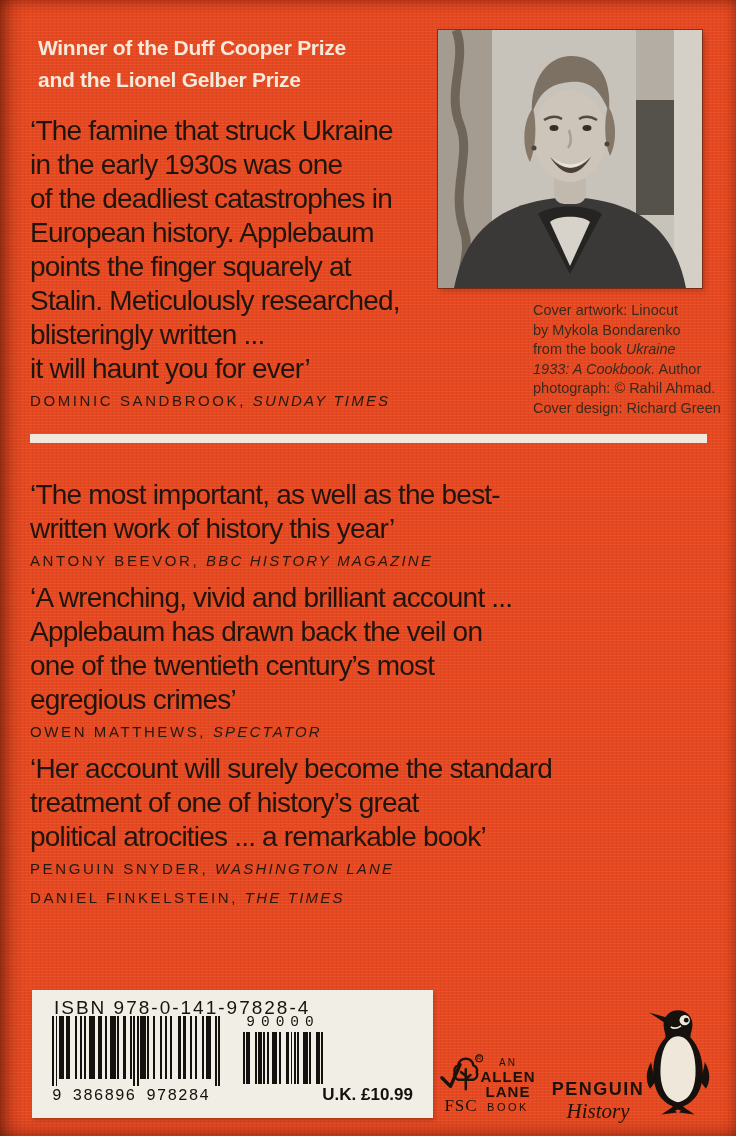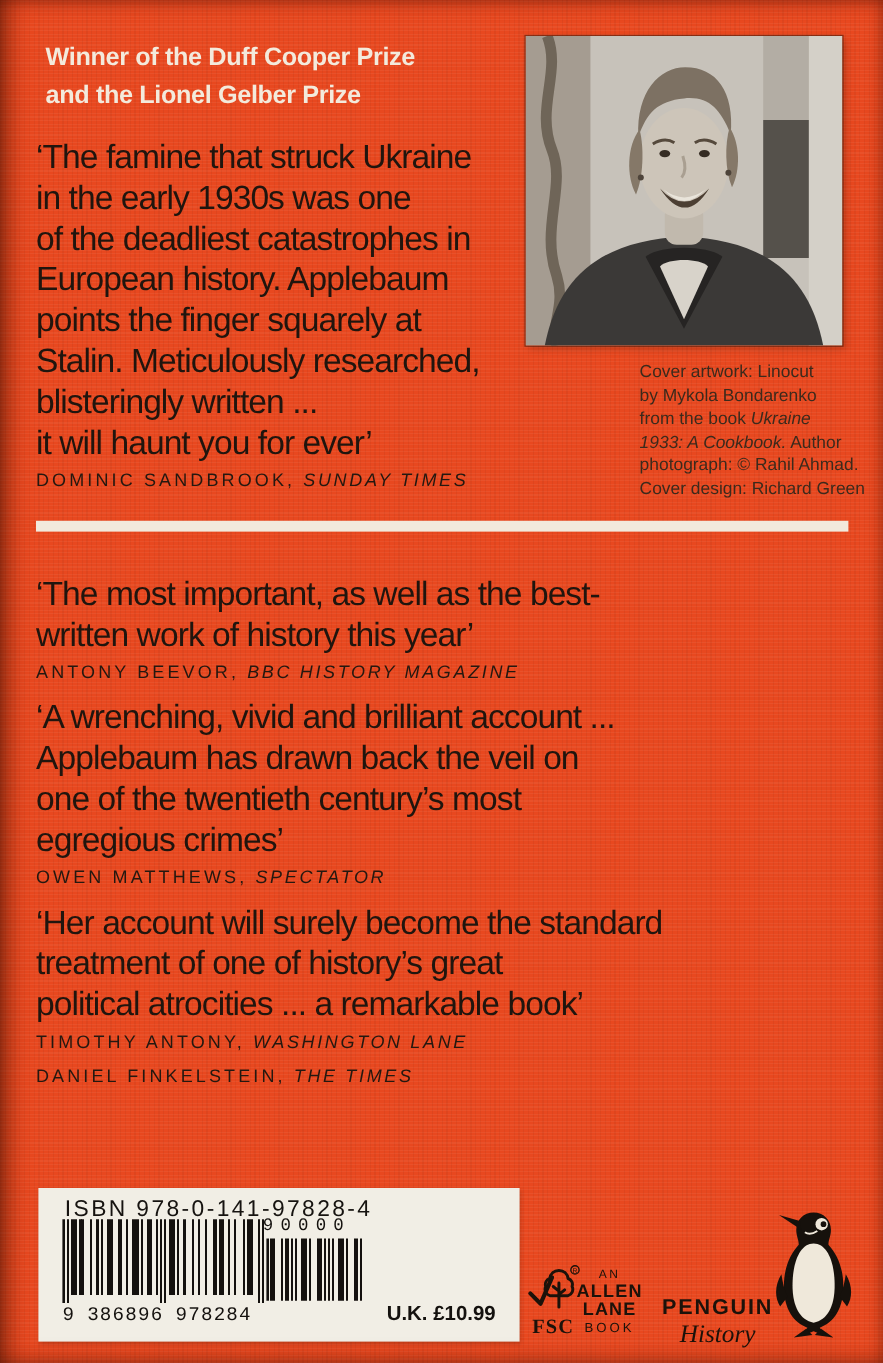--- a/index.html
+++ b/index.html
@@ -58,32 +58,32 @@
   }
   .isbn{
     position:absolute;left:22px;top:7px;font-size:19px;letter-spacing:2px;color:#161310;
   }
   .ean{position:absolute;left:20px;top:26px;width:170px;height:96px;}
   .ean svg{display:block;width:168px;height:70px;}
   .ean-digits{
     position:absolute;left:0;top:71px;display:flex;gap:10px;
     font-family:"Liberation Mono", monospace;font-size:16px;letter-spacing:1px;color:#14110e;
   }
-  .supp{position:absolute;left:187px;top:24px;width:86px;text-align:left;}
+  .supp{position:absolute;left:208px;top:24px;width:86px;text-align:center;}
   .supp-digits{
     font-family:"Liberation Mono", monospace;font-size:14.5px;letter-spacing:6px;color:#14110e;
     margin-bottom:2px;white-space:nowrap;
   }
   .supp svg{display:block;width:80px;height:52px;margin:0 auto;}
   .price{
     position:absolute;right:20px;bottom:13px;font-size:17px;font-weight:bold;color:#14110e;
   }
   .fsc{position:absolute;left:436px;top:1053px;width:50px;text-align:center;color:#1c120a;}
   .fsc svg{display:block;margin:0 auto;width:46px;height:42px;}
-  .fsc-label{font-family:"Liberation Serif", serif;font-weight:bold;font-size:17px;letter-spacing:1px;margin-top:1px;}
+  .fsc-label{font-family:"Liberation Serif", serif;font-weight:normal;font-size:17px;letter-spacing:1px;margin-top:1px;}
   .allenlane{position:absolute;left:479px;top:1056px;width:58px;text-align:center;color:#1c120a;}
   .al-an{font-size:10px;letter-spacing:2px;line-height:13px;}
   .al-name{font-size:15px;font-weight:bold;letter-spacing:1px;line-height:15px;}
   .al-book{font-size:11px;letter-spacing:2.5px;line-height:14px;margin-top:1px;}
   .penguin-text{position:absolute;left:550px;top:1079px;width:96px;text-align:center;color:#1c120a;}
   .pt-brand{font-size:18px;font-weight:bold;letter-spacing:1.5px;}
   .pt-series{font-family:"Liberation Serif", serif;font-style:italic;font-size:21px;line-height:23px;}
   .penguin-logo{position:absolute;left:646px;top:1008px;width:64px;height:110px;}
   .penguin-logo svg{display:block;width:100%;height:100%;}
   em{font-style:italic;}
@@ -146,21 +146,21 @@
     <div class="qblock">
       <div class="qlines">‘A wrenching, vivid and brilliant account ...<br>Applebaum has drawn back the veil on<br>one of the twentieth century’s most<br>egregious crimes’</div>
       <div class="attr">
         <span>OWEN MATTHEWS,</span>
         <span class="src">SPECTATOR</span>
       </div>
     </div>
     <div class="qblock">
       <div class="qlines">‘Her account will surely become the standard<br>treatment of one of history’s great<br>political atrocities ... a remarkable book’</div>
       <div class="attr">
-        <span>TIMOTHY ANTONY,</span>
+        <span>PENGUIN SNYDER,</span>
         <span class="src">WASHINGTON LANE</span>
       </div>
     </div>
     <div class="qblock">
       <div class="attr">
         <span>DANIEL FINKELSTEIN,</span>
         <span class="src">THE TIMES</span>
       </div>
     </div>
   </div>

